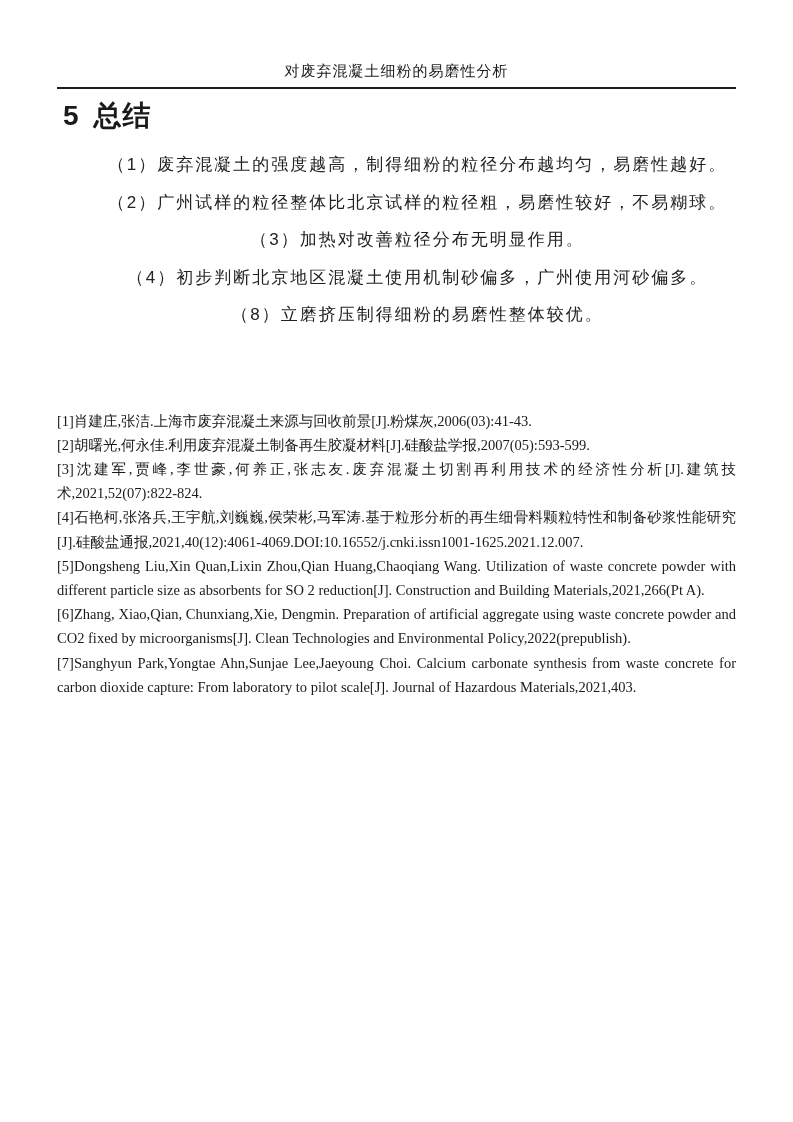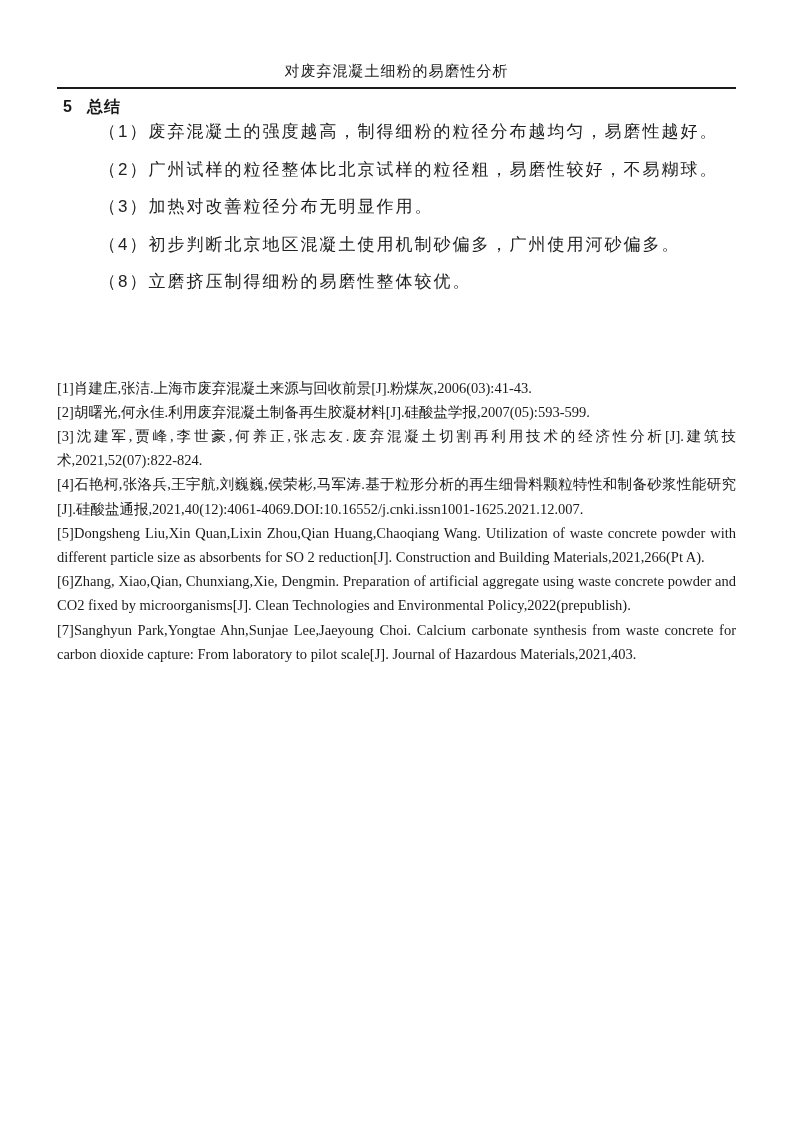--- a/index.html
+++ b/index.html
@@ -30,31 +30,32 @@
   }
   .header-rule {
     margin-top: 6px;
     border: 0;
     border-top: 2px solid #1c1c1c;
   }
   
   .section-heading {
     margin: 7px 0 0 6px;
     font-family: "Liberation Sans", "DejaVu Sans", sans-serif;
-    font-size: 16px;
+    font-size: 28px;
     font-weight: bold;
     letter-spacing: 1px;
   }
   .section-heading .num {
     display: inline-block;
     margin-right: 14px;
   }
   
   .points {
-    margin-top: 4px;
+    margin-top: 20px;
+    text-align: center;
   }
   .point {
     margin: 0 0 17px 0;
     padding-left: 42px;
     font-family: "Liberation Sans", "DejaVu Sans", sans-serif;
     font-size: 17px;
     font-weight: 400;
     line-height: 20.5px;
     letter-spacing: 2px;
     color: #222;

